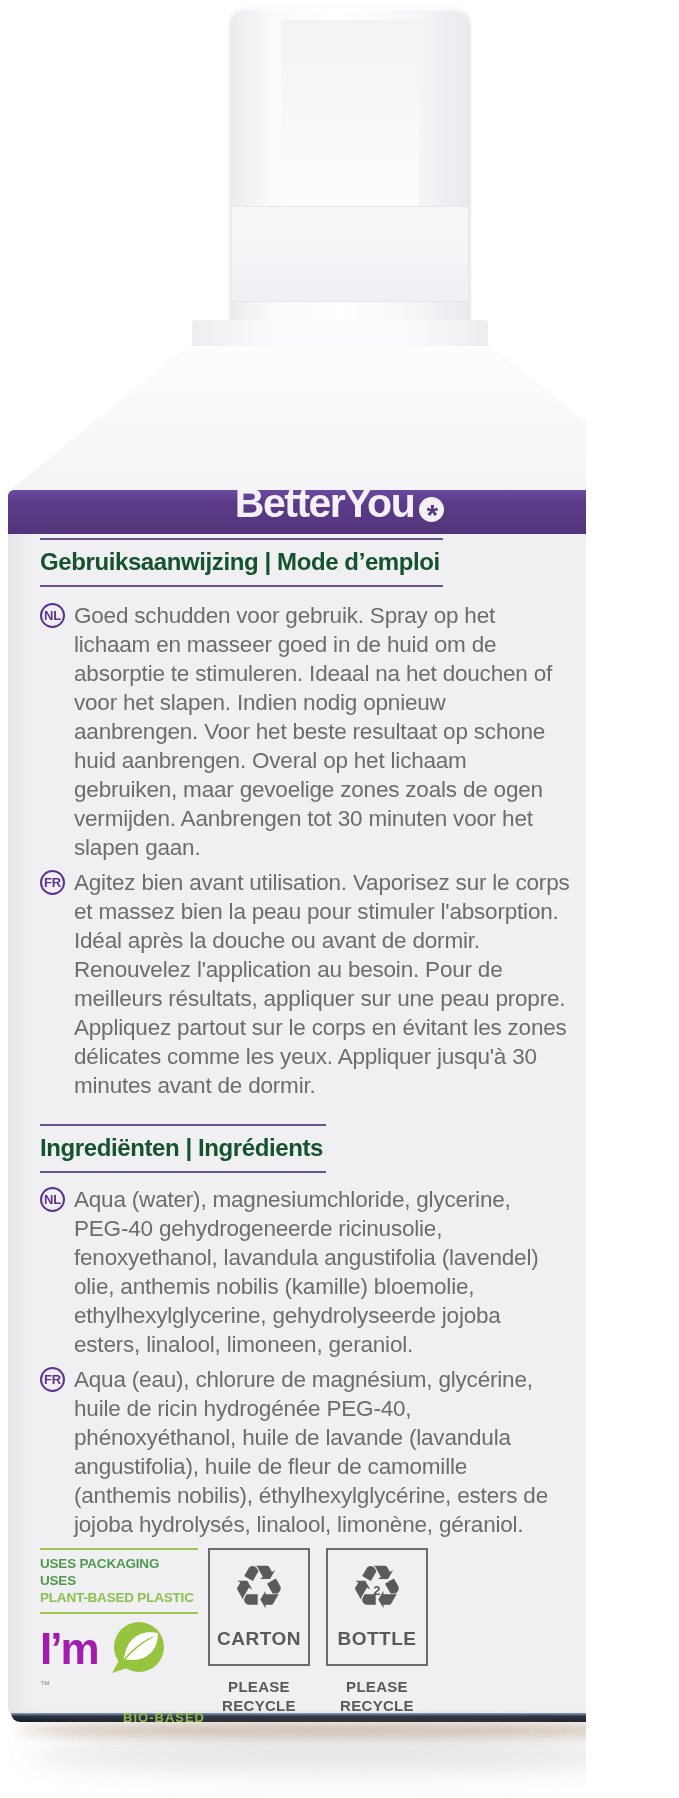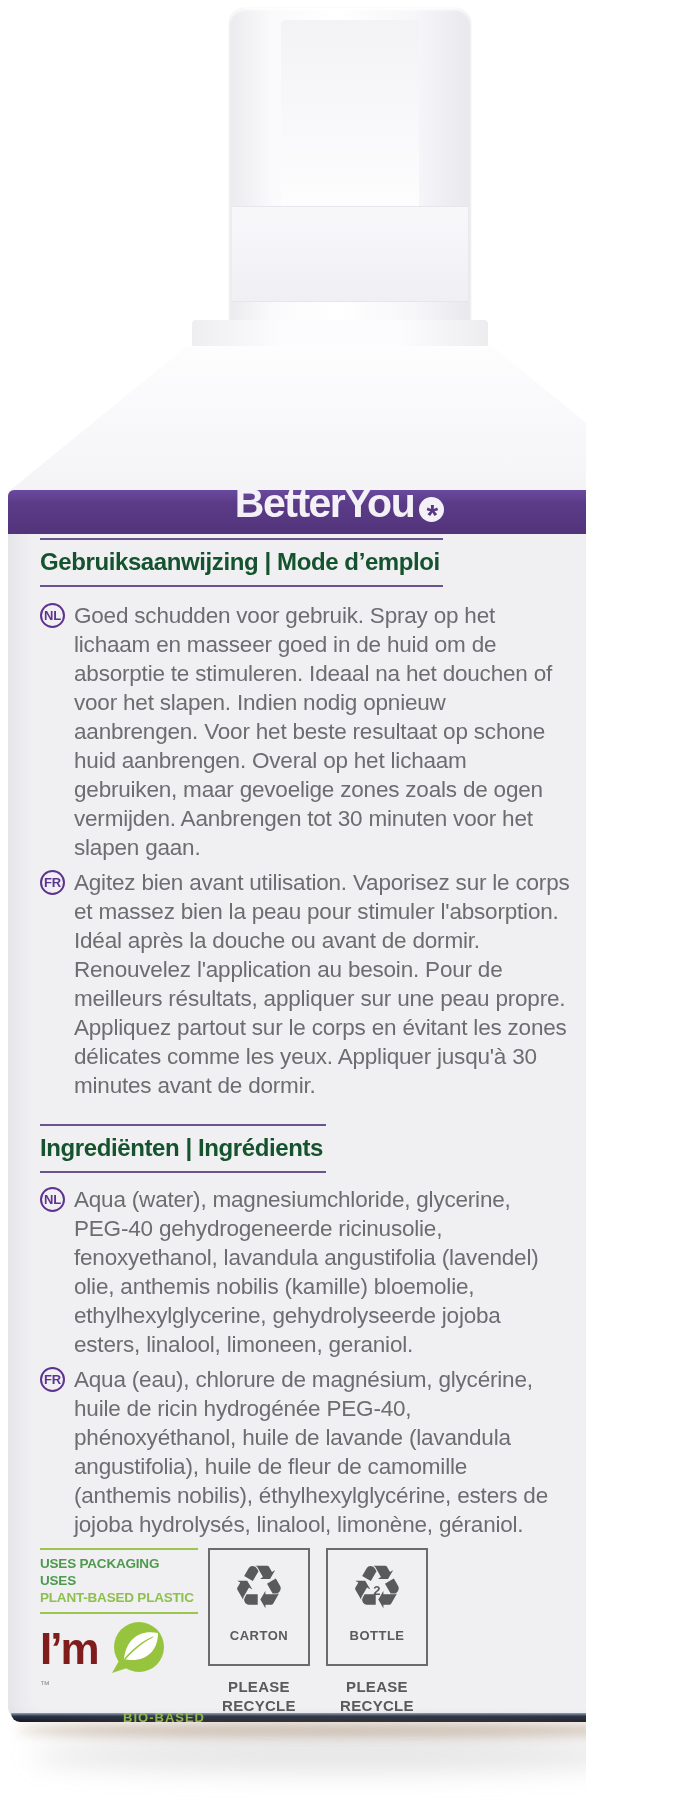--- a/index.html
+++ b/index.html
@@ -97,39 +97,39 @@
   
   .footer-row { display:flex; align-items:flex-start; margin-top:9px; }
   .plant-block { width:158px; }
   .plant-rule { height:2px; background:#9cc64f; }
   .plant-rule.top { margin-bottom:5px; }
   .plant-rule.bottom { margin-top:6px; margin-bottom:7px; }
   .plant-line1 { color:#4d9a4d; font-weight:bold; font-size:13.5px; line-height:17px; letter-spacing:-0.2px; }
   .plant-line2 { color:#8fc04f; font-weight:bold; font-size:13.5px; line-height:17px; letter-spacing:-0.2px; }
   .imgreen { width:165px; }
   .imgreen-row1 { display:flex; align-items:center; gap:8px; }
-  .im-word { color:#7f1d1d; font-weight:800; font-size:44px; letter-spacing:-2px; line-height:44px; }
+  .im-word { color:#a21caf; font-weight:800; font-size:44px; letter-spacing:-2px; line-height:44px; }
   .green-row { display:flex; align-items:flex-start; }
   .green-word { color:#17793d; font-weight:800; font-size:46px; letter-spacing:-1.5px; line-height:42px; }
   .tm { color:#8a8b8d; font-size:10px; margin-top:2px; }
   .biobased { color:#8fc04f; font-weight:bold; font-size:13px; letter-spacing:1px; text-align:right; margin-top:20px; }
 
   .recycle-col { width:104px; display:flex; flex-direction:column; align-items:center; margin-left:9px; }
   .recycle-col + .recycle-col { margin-left:14px; }
   .recycle-box {
     width:102px; height:118px; border:2px solid #6a6b6d;
     display:flex; flex-direction:column; align-items:center; padding-top:2px;
   }
   .recycle-glyph { position:relative; font-size:60px; line-height:72px; color:#595a5c; }
   .recycle-glyph::before { content:"\267B"; }
   .recycle-num {
     position:absolute; top:54%; left:50%; transform:translate(-50%,-50%);
     font-size:13px; font-weight:bold; color:#595a5c;
   }
-  .recycle-label { font-size:13px; font-weight:bold; color:#595a5c; letter-spacing:.5px; margin-top:4px; }
+  .recycle-label { font-size:19px; font-weight:bold; color:#595a5c; letter-spacing:.5px; margin-top:4px; }
   .recycle-note {
     margin-top:11px; text-align:center; white-space:pre-line;
     font-size:15px; font-weight:bold; color:#595a5c; line-height:19px; letter-spacing:.3px;
   }
 
   .leaf-bubble { display:block; }
 </style>
 </head>
 <body>
 

